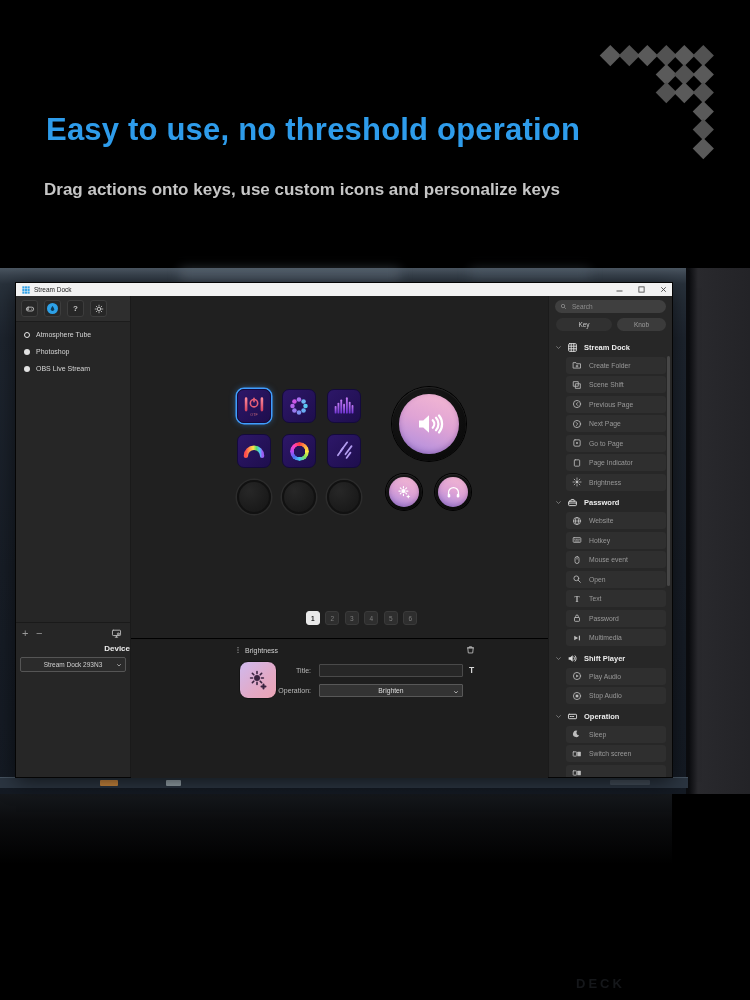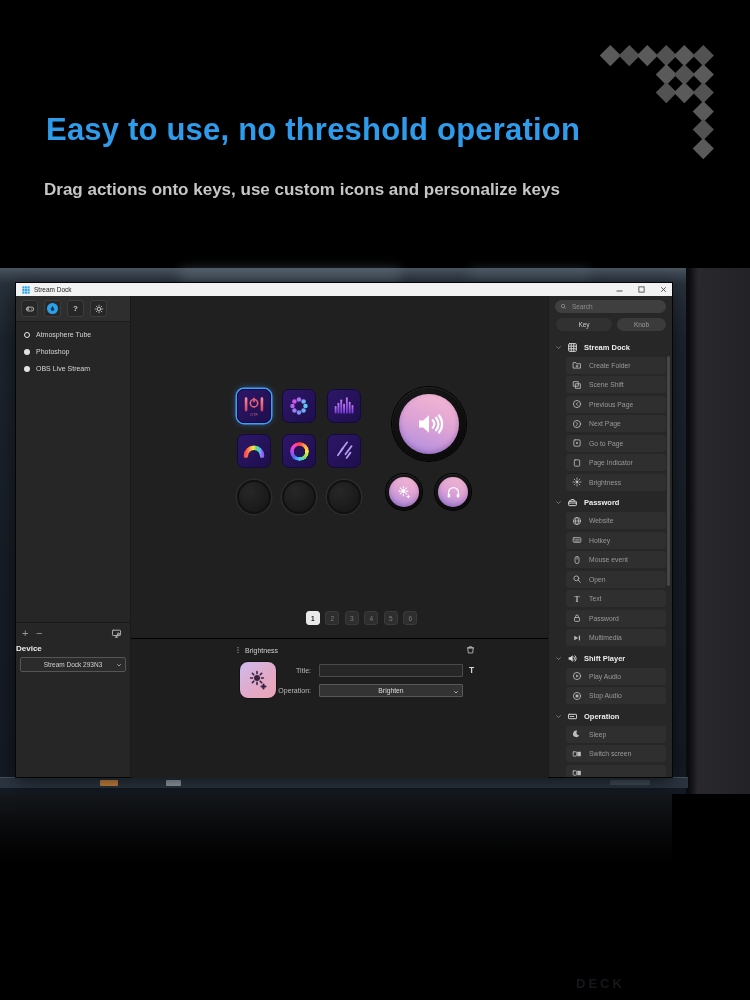--- a/index.html
+++ b/index.html
@@ -49,21 +49,21 @@
   .profiles{position:absolute;left:0;top:30px;width:100%;}
   .profile-row{height:17px;display:flex;align-items:center;padding-left:8px;}
   .profile-row .bullet{width:6px;height:6px;border-radius:50%;background:#e2e2e2;margin-right:6px;flex:none;}
   .profile-row .bullet.ring{background:transparent;border:1.5px solid #eaeaea;width:4px;height:4px;}
   .profile-row .plabel{font-size:7px;color:#d6d6d6;}
   .device-panel{position:absolute;left:0;top:326px;width:100%;border-top:1px solid #1a1a1a;}
   .dev-tools{height:16px;display:flex;align-items:center;padding:2px 8px 0 6px;color:#a8a8a8;}
   .dev-tools .pm{font-size:11px;line-height:10px;width:14px;color:#9a9a9a;}
   .dev-tools .spacer{flex:1;}
   .dev-tools svg{width:11px;height:11px;color:#b9b9b9;}
-  .dev-title{text-align:left;font-size:8px;font-weight:bold;color:#ececec;margin-top:3px;}
+  .dev-title{text-align:right;font-size:8px;font-weight:bold;color:#ececec;margin-top:3px;}
   .dev-select{margin:4px 4px 0 4px;height:13px;background:#2b2b2b;border:1px solid #555;border-radius:2px;
               display:flex;align-items:center;justify-content:center;position:relative;}
   .dev-select .dval{font-size:6.5px;color:#d0d0d0;}
   .dev-select svg{position:absolute;right:3px;top:3.5px;width:6px;height:6px;color:#bbb;}
   
   .main{position:absolute;left:115px;top:0;width:417px;height:481px;background:#202020;}
   .keys-grid{position:absolute;left:106px;top:93px;display:grid;grid-template-columns:repeat(3,34px);grid-auto-rows:34px;gap:11px;}
   .key{width:34px;height:34px;border-radius:7px;background:linear-gradient(135deg,#2d1768,#1e0e4d);
        border:1px solid #140a3c;box-sizing:border-box;display:flex;align-items:center;justify-content:center;position:relative;}
   .key.selected{box-shadow:0 0 0 1.5px #3f9dff,0 0 7px rgba(63,157,255,.65);}

